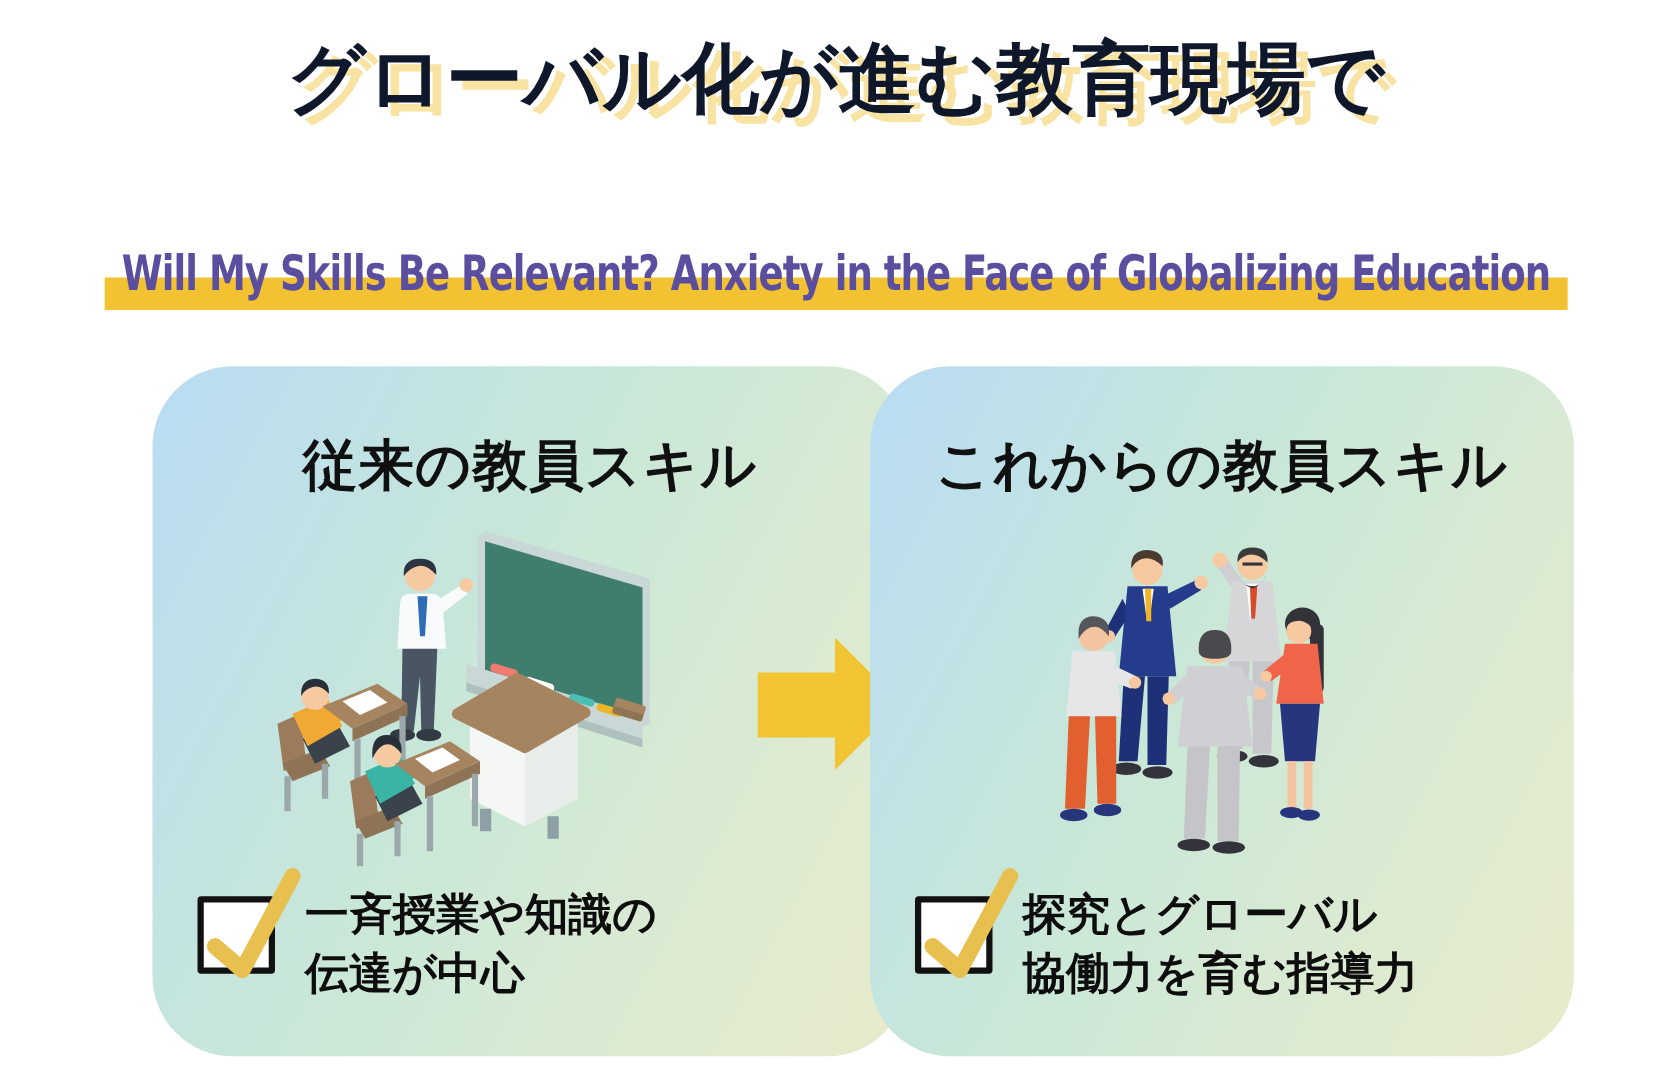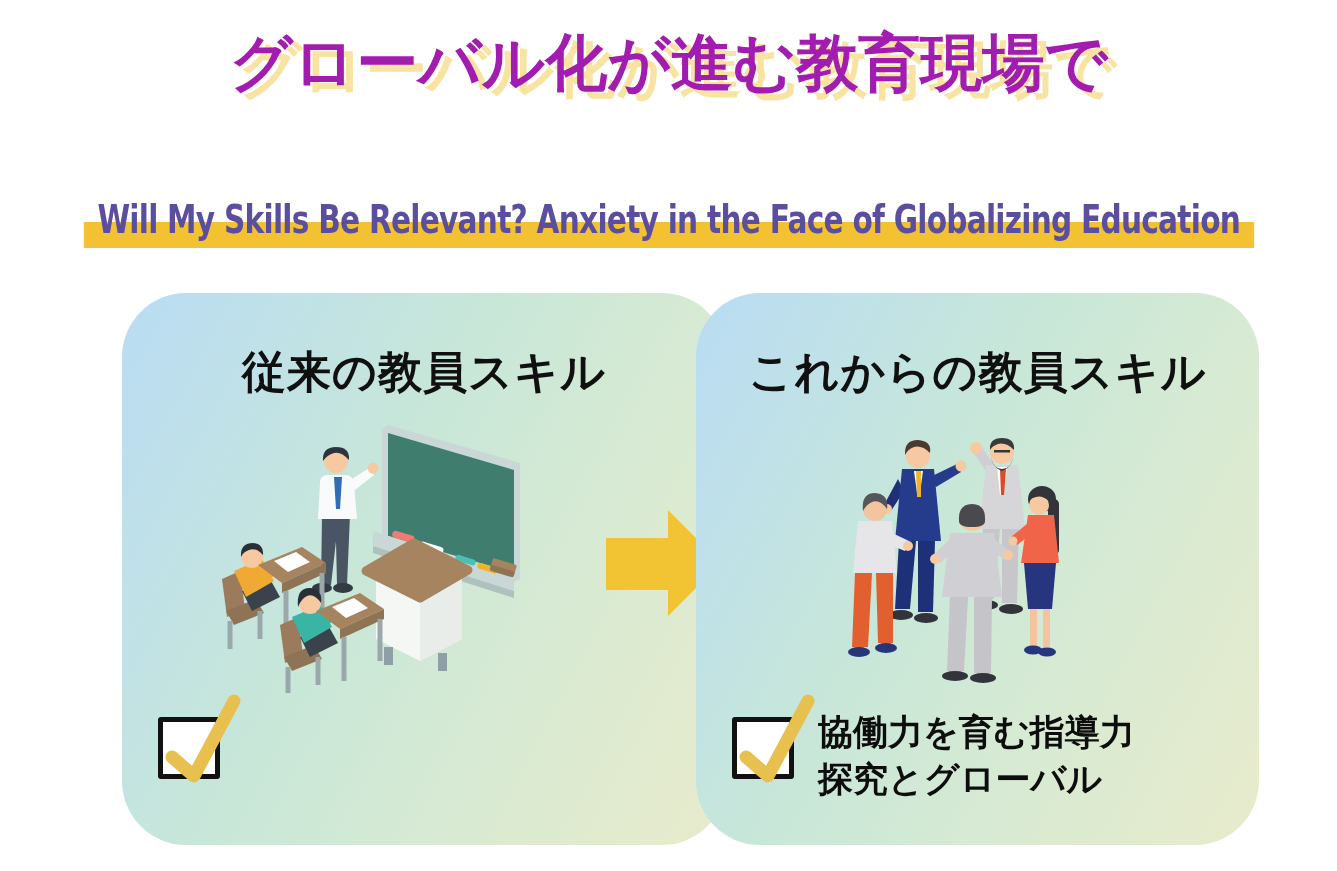--- a/index.html
+++ b/index.html
@@ -4,21 +4,21 @@
 <style>
   html,body{margin:0;padding:0;}
   body{
     width:1337px;height:871px;position:relative;overflow:hidden;
     background:#ffffff;
     font-family:"DejaVu Sans","Liberation Sans",sans-serif;
   }
   
   .title-block{
     position:absolute;top:22px;left:0;width:1337px;
-    text-align:center;font-weight:900;color:#a21caf;
+    text-align:center;font-weight:900;color:#0f172a;
     font-size:62px;line-height:82px;letter-spacing:0px;
     text-shadow:9px 7px 0 #F9E3A3;
   }
   
   .subtitle-wrap{
     position:absolute;top:196px;left:0;width:1337px;
     display:flex;justify-content:center;
   }
   .subtitle-inner{
     position:relative;white-space:nowrap;
@@ -151,20 +151,24 @@
     </g>
   </svg>
 
   <div class="check-row">
     <div class="check-box">
       <div class="box"></div>
       <svg width="86" height="92" viewBox="0 0 86 92">
         <path d="M14 62 L36 81 L76 6" fill="none" stroke="#E7C04F" stroke-width="13" stroke-linecap="round" stroke-linejoin="round"></path>
       </svg>
     </div>
+    <div class="check-text">
+      <div>一斉授業や知識の</div>
+      <div>伝達が中心</div>
+    </div>
   </div>
 </div>
 
 <div class="arrow-wrap">
   <svg width="116" height="107" viewBox="0 0 116 107">
     <polygon points="0,28 62,28 62,0 115,53 62,106 62,80 0,80" fill="#F2C434"></polygon>
   </svg>
 </div>
 
 <div class="card" id="card-right">
@@ -247,17 +251,17 @@
   </svg>
 
   <div class="check-row">
     <div class="check-box">
       <div class="box"></div>
       <svg width="86" height="92" viewBox="0 0 86 92">
         <path d="M14 62 L36 81 L76 6" fill="none" stroke="#E7C04F" stroke-width="13" stroke-linecap="round" stroke-linejoin="round"></path>
       </svg>
     </div>
     <div class="check-text">
+      <div>探究とグローバル</div>
       <div>協働力を育む指導力</div>
-      <div>探究とグローバル</div>
     </div>
   </div>
 </div>
 
 </body></html>

